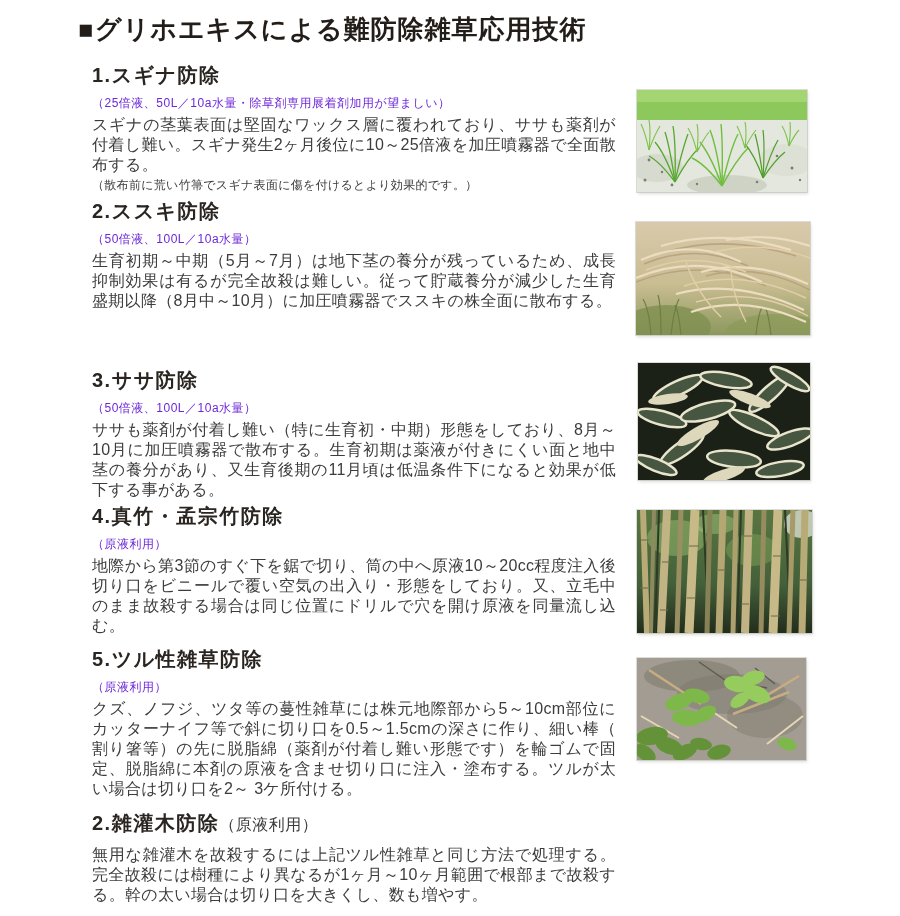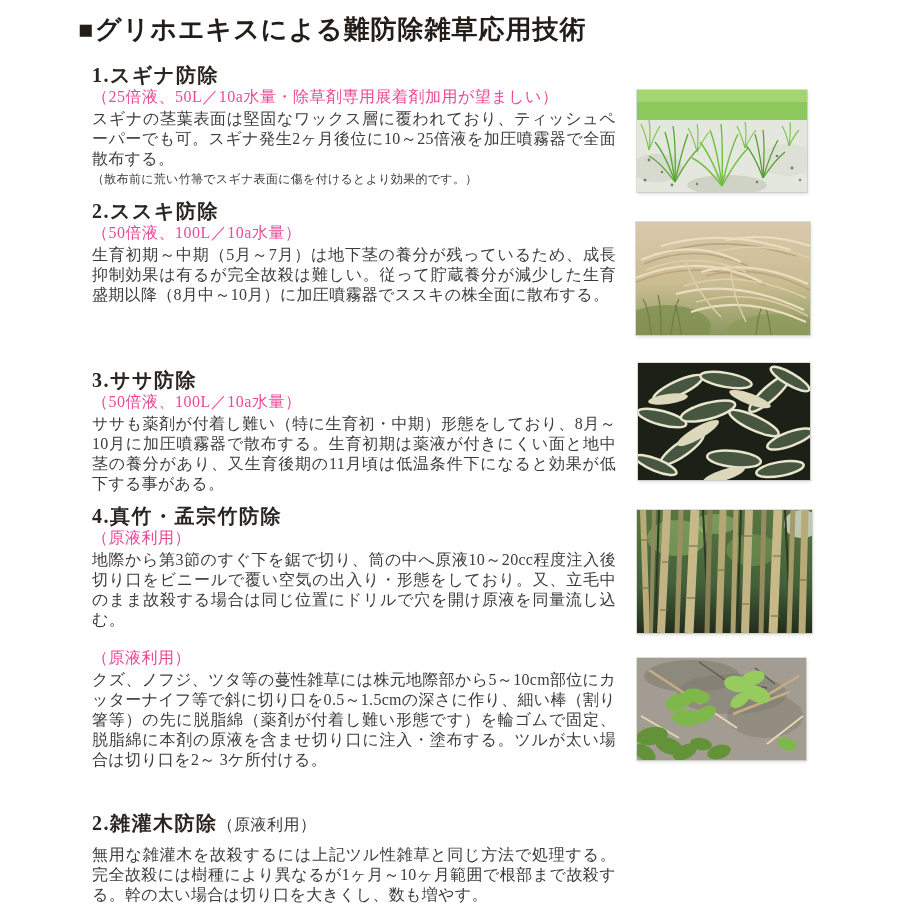--- a/index.html
+++ b/index.html
@@ -13,30 +13,30 @@
   }
   
   .doc-title{
     position:absolute;left:78px;top:12px;margin:0;
     font-size:26px;font-weight:bold;color:#221d18;
     letter-spacing:1px;white-space:nowrap;
     display:flex;align-items:center;
   }
   .doc-title .bullet{font-size:25px;line-height:1;margin-right:1px;}
   
-  .sec{position:absolute;left:92px;width:524px;font-family:Liberation Serif, serif;}
+  .sec{position:absolute;left:92px;width:524px;}
   .sec h2{
     margin:0;font-size:20px;font-weight:bold;color:#2a2521;
     letter-spacing:1.5px;line-height:23px;white-space:nowrap;
   }
   .sec h2 .inline-sub{
     font-size:16px;font-weight:normal;color:#3c3c3c;letter-spacing:0.5px;
   }
   .sec .sub{
-    font-size:16px;line-height:20px;color:#ec4899;
+    font-size:12px;line-height:20px;margin-top:6px;color:#6d28d9;
     letter-spacing:0.5px;white-space:nowrap;
   }
   .sec .body{
     font-size:16px;line-height:20px;margin-top:2px;color:#3c3c3c;
     letter-spacing:0.3px;word-break:break-all;line-break:anywhere;text-align:justify;
   }
   .sec .note{
     font-size:12px;line-height:20px;color:#3c3c3c;letter-spacing:0.3px;
     word-break:break-all;
   }
@@ -66,21 +66,21 @@
 <div class="page">
 
   <h1 class="doc-title">
     <span class="bullet">■</span>
     <span>グリホエキスによる難防除雑草応用技術</span>
   </h1>
 
   <section class="sec s1">
     <h2>1.スギナ防除</h2>
     <div class="sub">（25倍液、50L／10a水量・除草剤専用展着剤加用が望ましい）</div>
-    <div class="body">スギナの茎葉表面は堅固なワックス層に覆われており、ティッシュペーパーでも可。スギナ発生2ヶ月後位に10～25倍液を加圧噴霧器で全面散布する。</div>
+    <div class="body">スギナの茎葉表面は堅固なワックス層に覆われており、ササも薬剤が付着し難い。スギナ発生2ヶ月後位に10～25倍液を加圧噴霧器で全面散布する。</div>
     <div class="note">（散布前に荒い竹箒でスギナ表面に傷を付けるとより効果的です。）</div>
   </section>
 
   <section class="sec s2">
     <h2>2.ススキ防除</h2>
     <div class="sub">（50倍液、100L／10a水量）</div>
     <div class="body">生育初期～中期（5月～7月）は地下茎の養分が残っているため、成長抑制効果は有るが完全故殺は難しい。従って貯蔵養分が減少した生育盛期以降（8月中～10月）に加圧噴霧器でススキの株全面に散布する。</div>
   </section>
 
   <section class="sec s3">
@@ -89,20 +89,21 @@
     <div class="body">ササも薬剤が付着し難い（特に生育初・中期）形態をしており、8月～10月に加圧噴霧器で散布する。生育初期は薬液が付きにくい面と地中茎の養分があり、又生育後期の11月頃は低温条件下になると効果が低下する事がある。</div>
   </section>
 
   <section class="sec s4">
     <h2>4.真竹・孟宗竹防除</h2>
     <div class="sub">（原液利用）</div>
     <div class="body">地際から第3節のすぐ下を鋸で切り、筒の中へ原液10～20cc程度注入後切り口をビニールで覆い空気の出入り・形態をしており。又、立毛中のまま故殺する場合は同じ位置にドリルで穴を開け原液を同量流し込む。</div>
   </section>
 
   <section class="sec s5">
+    <h2>5.ツル性雑草防除</h2>
     <div class="sub">（原液利用）</div>
     <div class="body">クズ、ノフジ、ツタ等の蔓性雑草には株元地際部から5～10cm部位にカッターナイフ等で斜に切り口を0.5～1.5cmの深さに作り、細い棒（割り箸等）の先に脱脂綿（薬剤が付着し難い形態です）を輪ゴムで固定、脱脂綿に本剤の原液を含ませ切り口に注入・塗布する。ツルが太い場合は切り口を2～ 3ケ所付ける。</div>
   </section>
 
   <section class="sec s6">
     <h2><span>2.雑灌木防除</span><span class="inline-sub">（原液利用）</span></h2>
     <div class="body">無用な雑灌木を故殺するには上記ツル性雑草と同じ方法で処理する。完全故殺には樹種により異なるが1ヶ月～10ヶ月範囲で根部まで故殺する。幹の太い場合は切り口を大きくし、数も増やす。</div>
   </section>
 
   <figure class="photo p1">

